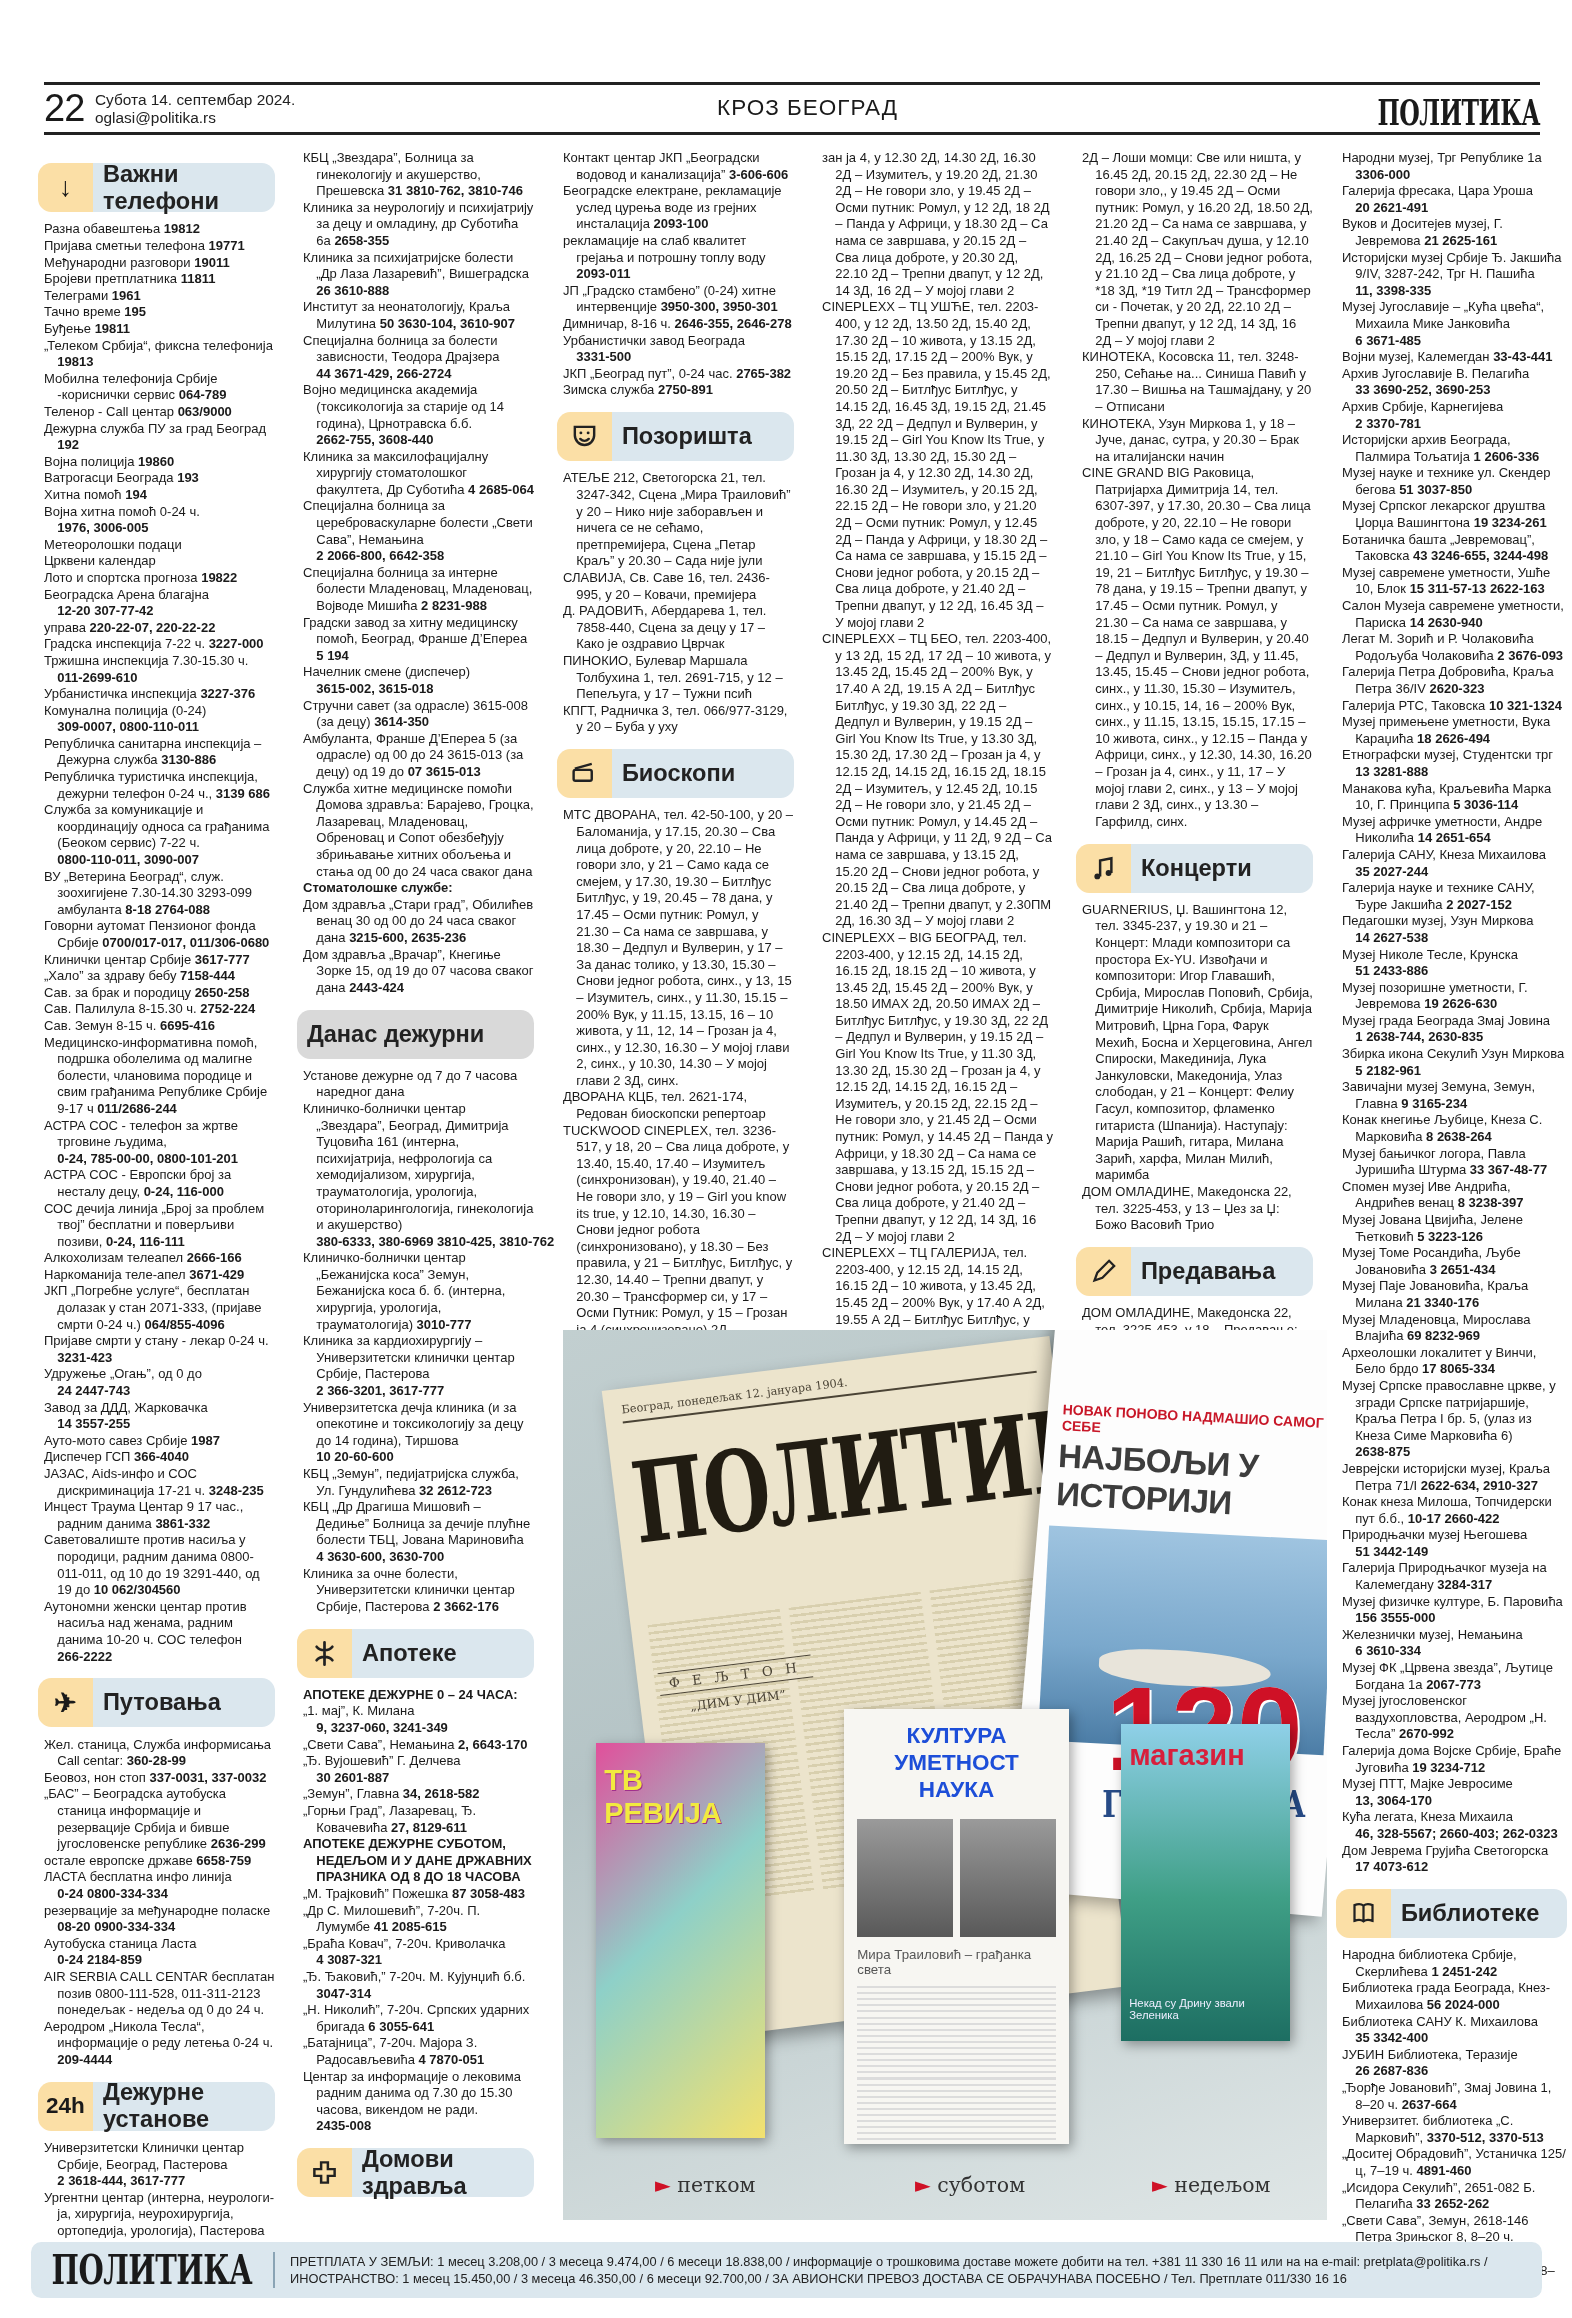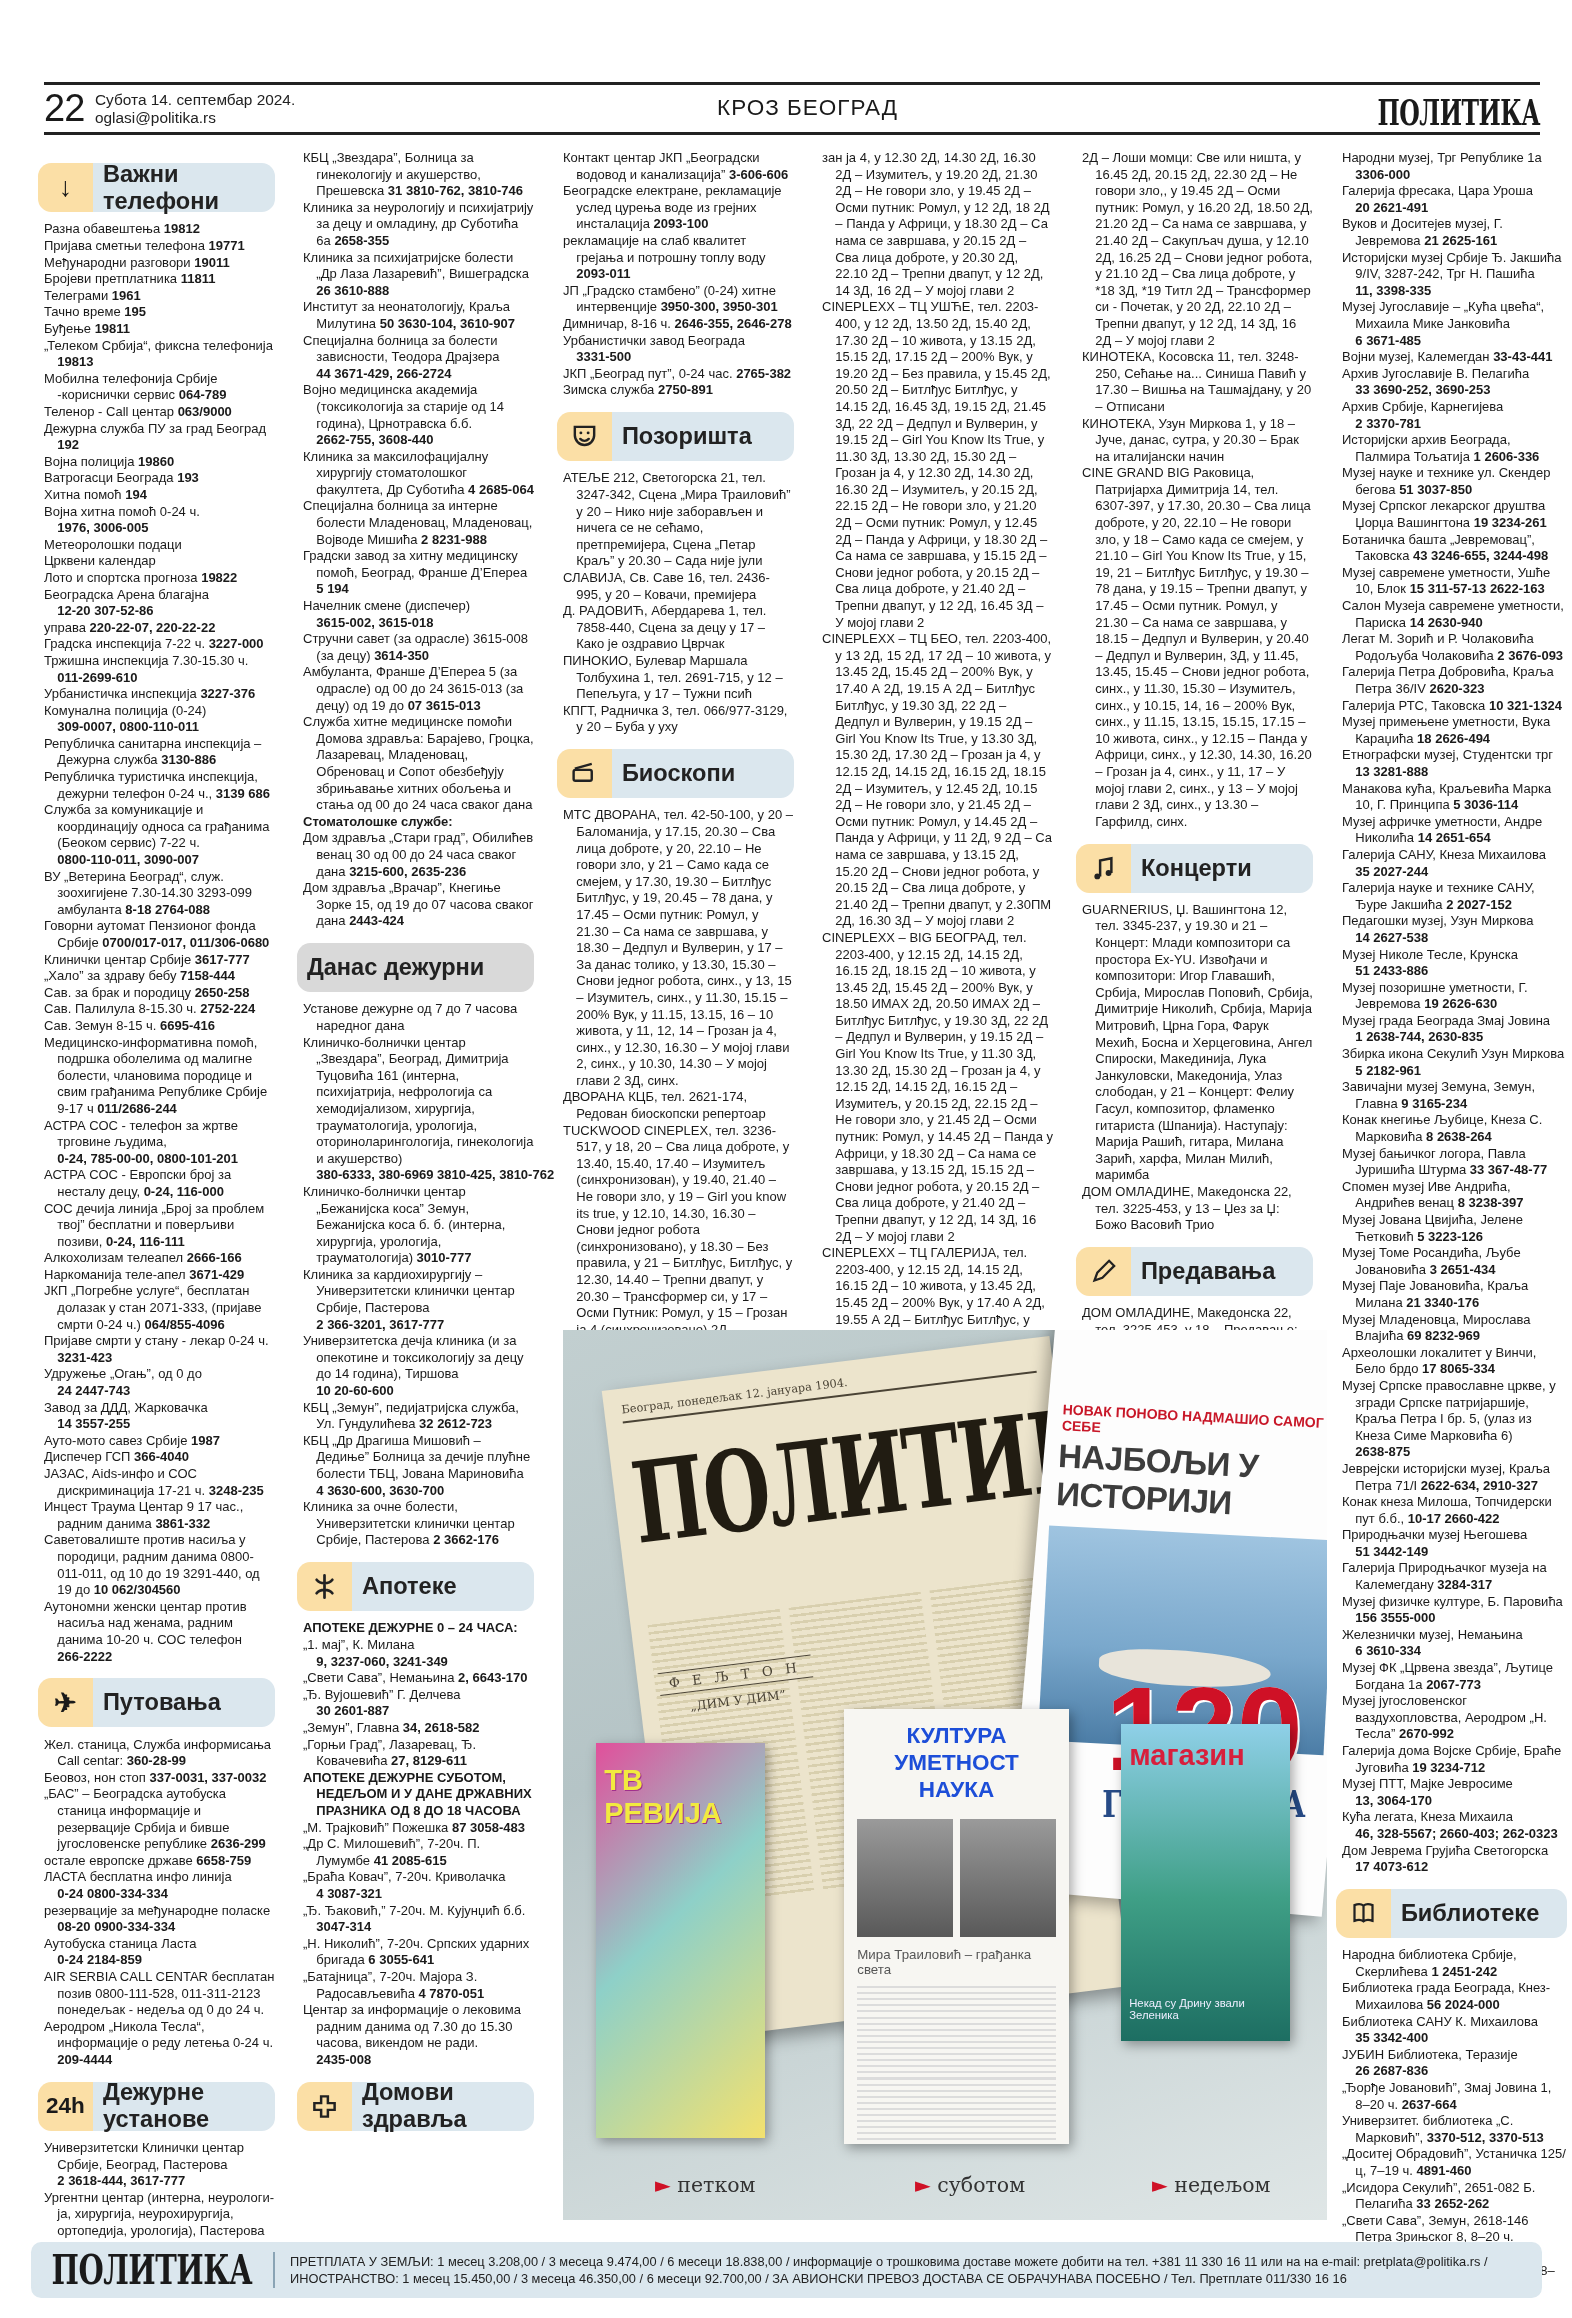--- a/index.html
+++ b/index.html
@@ -100,21 +100,21 @@
         <p class="entry">Мобилна телефонија Србије -кориснички сервис <b>064-789</b></p>
         <p class="entry">Теленор - Call центар <b>063/9000</b></p>
         <p class="entry">Дежурна служба ПУ за град Београд <b>192</b></p>
         <p class="entry">Војна полиција <b>19860</b></p>
         <p class="entry">Ватрогасци Београда <b>193</b></p>
         <p class="entry">Хитна помоћ <b>194</b></p>
         <p class="entry">Војна хитна помоћ 0-24 ч. <b>1976, 3006-005</b></p>
         <p class="entry">Метеоролошки подаци</p>
         <p class="entry">Црквени календар</p>
         <p class="entry">Лото и спортска прогноза <b>19822</b></p>
-        <p class="entry">Београдска Арена благајна <b>12-20 307-52-86</b></p>
+        <p class="entry">Београдска Арена благајна <b>12-20 307-77-42</b></p>
         <p class="entry">управа <b>220-22-07, 220-22-22</b></p>
         <p class="entry">Градска инспекција 7-22 ч. <b>3227-000</b></p>
         <p class="entry">Тржишна инспекција 7.30-15.30 ч. <b>011-2699-610</b></p>
         <p class="entry">Урбанистичка инспекција <b>3227-376</b></p>
         <p class="entry">Комунална полиција (0-24) <b>309-0007, 0800-110-011</b></p>
         <p class="entry">Републичка санитарна инспекција – Дежурна служба <b>3130-886</b></p>
         <p class="entry">Републичка туристичка инспекција, дежурни телефон 0-24 ч., <b>3139 686</b></p>
         <p class="entry">Служба за комуникације и координацију односа са грађанима (Беоком сервис) 7-22 ч. <b>0800-110-011, 3090-007</b></p>
         <p class="entry">ВУ „Ветерина Београд“, служ. зоохигијене 7.30-14.30 3293-099 амбуланта <b>8-18 2764-088</b></p>
         <p class="entry">Говорни аутомат Пензионог фонда Србије <b>0700/017-017, 011/306-0680</b></p>
@@ -166,20 +166,21 @@
     </div>
   <div class="col" id="col1" style="left:303px;">
       <div class="entries">
         <p class="entry">КБЦ „Звездара”, Болница за гинекологију и акушерство, Прешевска <b>31 3810-762, 3810-746</b></p>
         <p class="entry">Клиника за неурологију и психијатрију за децу и омладину, др Суботића 6а <b>2658-355</b></p>
         <p class="entry">Клиника за психијатријске болести „Др Лаза Лазаревић”, Вишеградска <b>26 3610-888</b></p>
         <p class="entry">Институт за неонатологију, Краља Милутина <b>50 3630-104, 3610-907</b></p>
         <p class="entry">Специјална болница за болести зависности, Теодора Драјзера <b>44 3671-429, 266-2724</b></p>
         <p class="entry">Војно медицинска академија (токсикологија за старије од 14 година), Црнотравска б.б. <b>2662-755, 3608-440</b></p>
         <p class="entry">Клиника за максилофацијалну хирургију стоматолошког факултета, Др Суботића <b>4 2685-064</b></p>
+        <p class="entry">Специјална болница за цереброваскуларне болести „Свети Сава”, Немањина <b>2 2066-800, 6642-358</b></p>
         <p class="entry">Специјална болница за интерне болести Младеновац, Младеновац, Војводе Мишића <b>2 8231-988</b></p>
         <p class="entry">Градски завод за хитну медицинску помоћ, Београд, Франше Д’Епереа <b>5 194</b></p>
         <p class="entry">Начелник смене (диспечер) <b>3615-002, 3615-018</b></p>
         <p class="entry">Стручни савет (за одрасле) 3615-008 (за децу) <b>3614-350</b></p>
         <p class="entry">Амбуланта, Франше Д’Епереа 5 (за одрасле) од 00 до 24 3615-013 (за децу) од 19 до <b>07 3615-013</b></p>
         <p class="entry">Служба хитне медицинске помоћи Домова здравља: Барајево, Гроцка, Лазаревац, Младеновац, Обреновац и Сопот обезбеђују збрињавање хитних обољења и стања од 00 до 24 часа сваког дана</p>
         <p class="entry subhead">Стоматолошке службе:</p>
         <p class="entry">Дом здравља „Стари град”, Обилићев венац 30 од 00 до 24 часа сваког дана <b>3215-600, 2635-236</b></p>
         <p class="entry">Дом здравља „Врачар”, Кнегиње Зорке 15, од 19 до 07 часова сваког дана <b>2443-424</b></p>
       </div>

